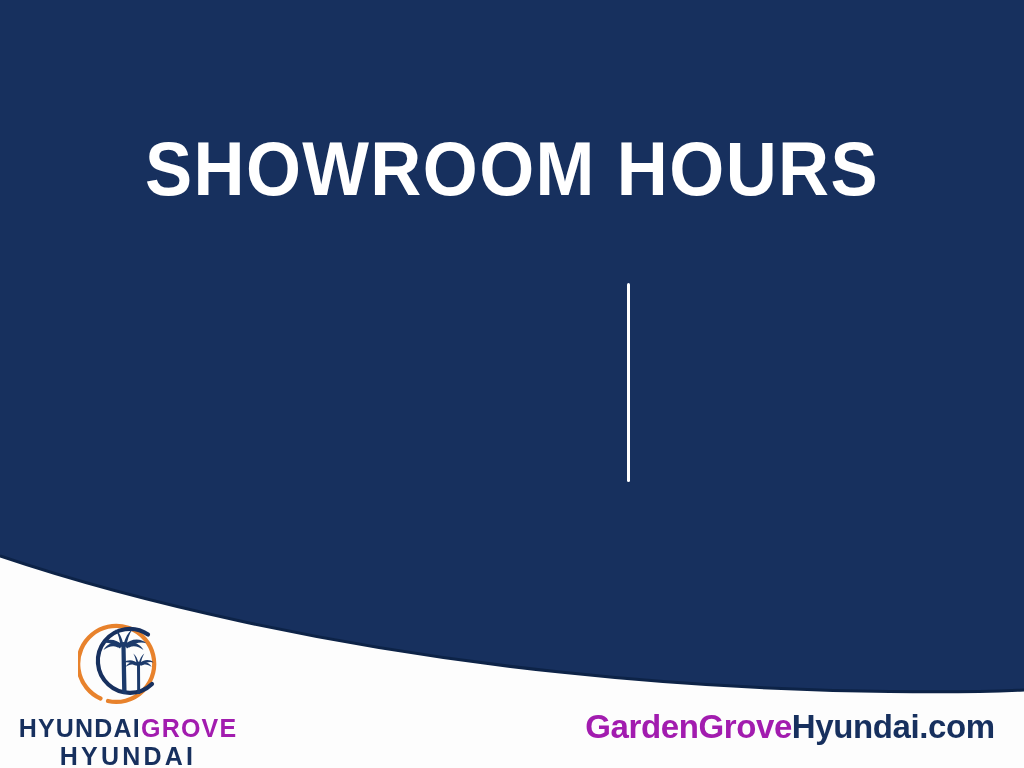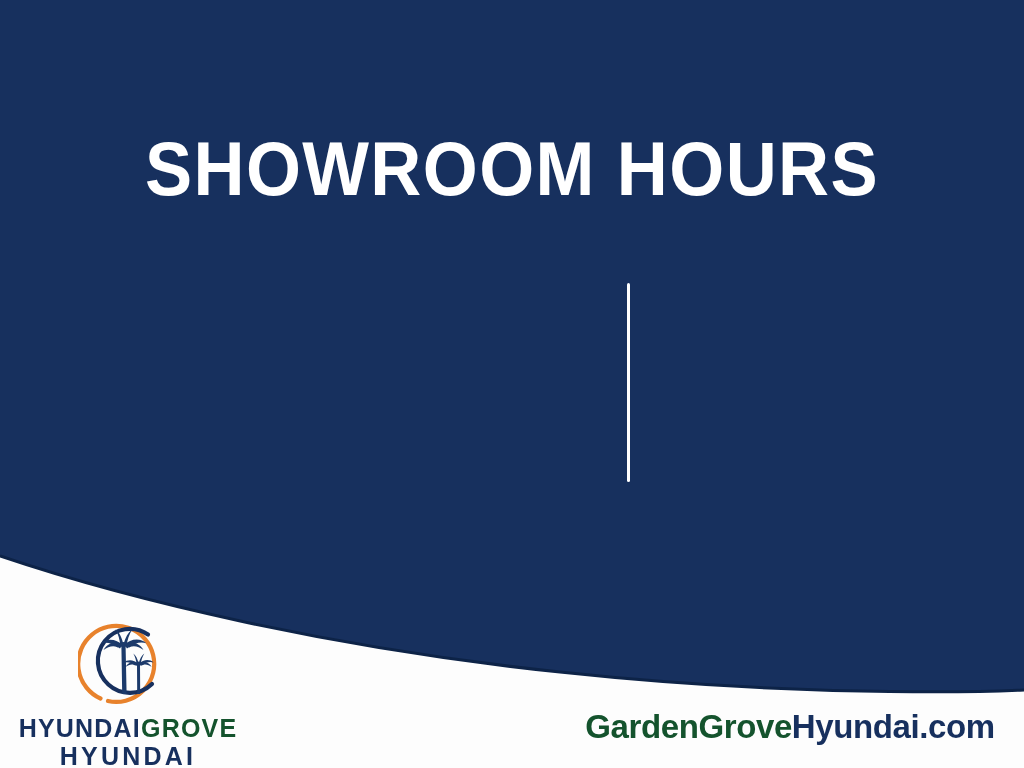--- a/index.html
+++ b/index.html
@@ -131,21 +131,21 @@
   }
   .wm-line2 {
     font-family: "Liberation Sans", sans-serif;
     font-weight: bold;
     font-size: 25px;
     letter-spacing: 3.2px;
     color: #17305e;
     white-space: nowrap;
   }
   .navy-txt { color: #17305e; }
-  .orange-txt { color: #14532d; text-align: center; }
+  .orange-txt { color: #a21caf; text-align: center; }
 
   
   .website {
     position: absolute;
     left: 560px;
     top: 708px;
     width: 460px;
     text-align: center;
     font-family: "Liberation Sans", sans-serif;
     font-weight: bold;

